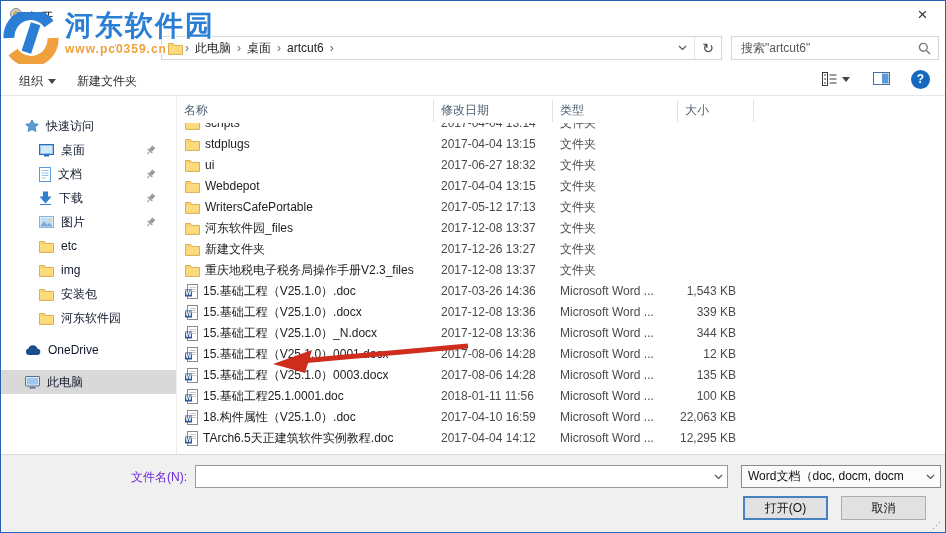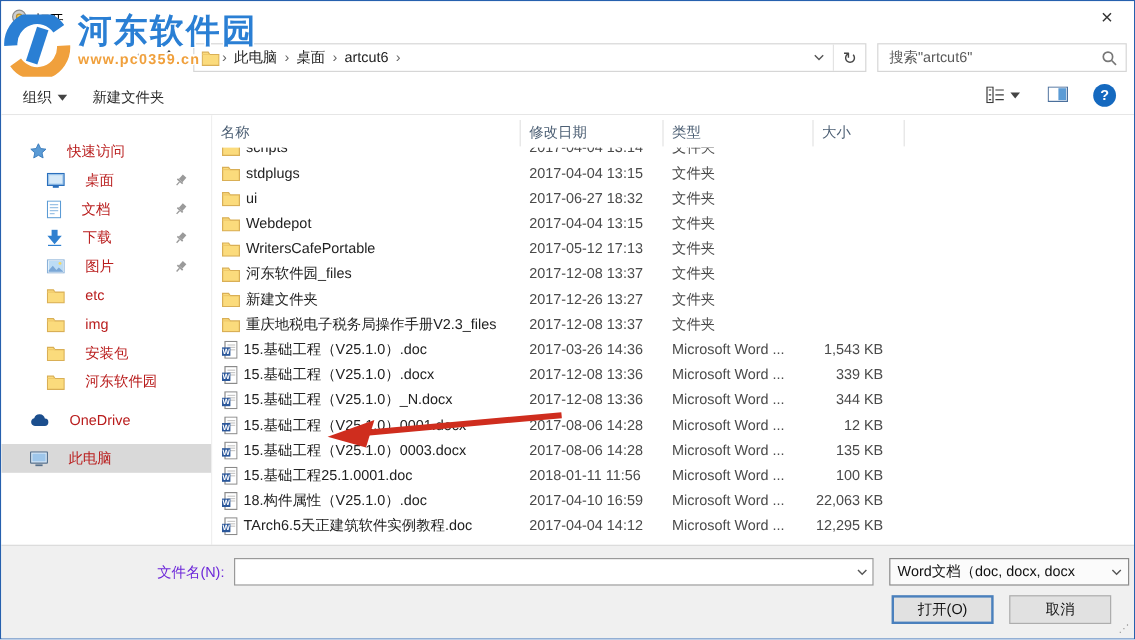--- a/index.html
+++ b/index.html
@@ -28,21 +28,21 @@
   .toolbar{position:absolute;left:0;top:64px;right:0;height:31px;background:#fff;border-bottom:1px solid #e6e6e6;box-sizing:border-box;}
   .organize{position:absolute;left:18px;top:8px;color:#2b2b2b;display:flex;align-items:center;gap:5px;}
   .tri-down{width:0;height:0;border-left:4px solid transparent;border-right:4px solid transparent;border-top:5px solid #444;display:inline-block;}
   .newfolder{position:absolute;left:76px;top:8px;color:#2b2b2b;}
   .tb-ic{position:absolute;top:7px;display:flex;align-items:center;gap:4px;}
   .ic-details{left:820px;}
   .ic-pane{left:872px;}
   .help-circle{position:absolute;left:910px;top:5px;width:19px;height:19px;border-radius:50%;background:#1569bf;color:#fff;font-weight:bold;text-align:center;line-height:19px;font-size:12px;}
   
   .sidebar{position:absolute;left:0;top:95px;width:176px;bottom:78px;background:#fff;border-right:1px solid #ececec;box-sizing:border-box;padding-top:18px;overflow:hidden;}
-  .side-item{height:24px;display:flex;align-items:center;gap:17px;padding-left:24px;color:#b91c1c;white-space:nowrap;}
+  .side-item{height:24px;display:flex;align-items:center;gap:7px;padding-left:24px;color:#0f172a;white-space:nowrap;}
   .side-item.d1{padding-left:38px;}
   .side-item.gap{margin-top:8px;}
   .side-item.sel{background:#d9d9d9;}
   .side-item .pin{margin-left:auto;margin-right:20px;}
   .icon{display:inline-flex;align-items:center;justify-content:center;}
   
   .filelist{position:absolute;left:176px;top:95px;right:0;bottom:78px;background:#fff;overflow:hidden;}
   .lheader{position:absolute;top:0;left:0;right:0;height:27px;background:#fff;z-index:2;}
   .hcell{position:absolute;top:4px;height:22px;line-height:20px;color:#4c5f74;border-right:1px solid #e3e3e3;box-sizing:border-box;padding-left:7px;white-space:nowrap;}
   .hc0{left:0;width:257px;}
@@ -576,21 +576,21 @@
     <span class="fn-label">文件名(N):</span>
     <div class="fn-input">
       <input value="" style="">
       <span class="chev icon">
           <svg width="9" height="6" viewBox="0 0 9 6">
             <path d="M1 1 L4.5 4.5 L8 1" fill="none" stroke="#555" stroke-width="1.2"></path>
           </svg>
         </span>
     </div>
     <div class="ftype">
-      <span>Word文档（doc, docx, docx</span>
+      <span>Word文档（doc, docm, docm</span>
       <span class="chev icon">
           <svg width="9" height="6" viewBox="0 0 9 6">
             <path d="M1 1 L4.5 4.5 L8 1" fill="none" stroke="#555" stroke-width="1.2"></path>
           </svg>
         </span>
     </div>
     <div class="btn btn-open">打开(O)</div>
     <div class="btn btn-cancel">取消</div>
     <span class="resize-grip">⋰</span>
   </div>

